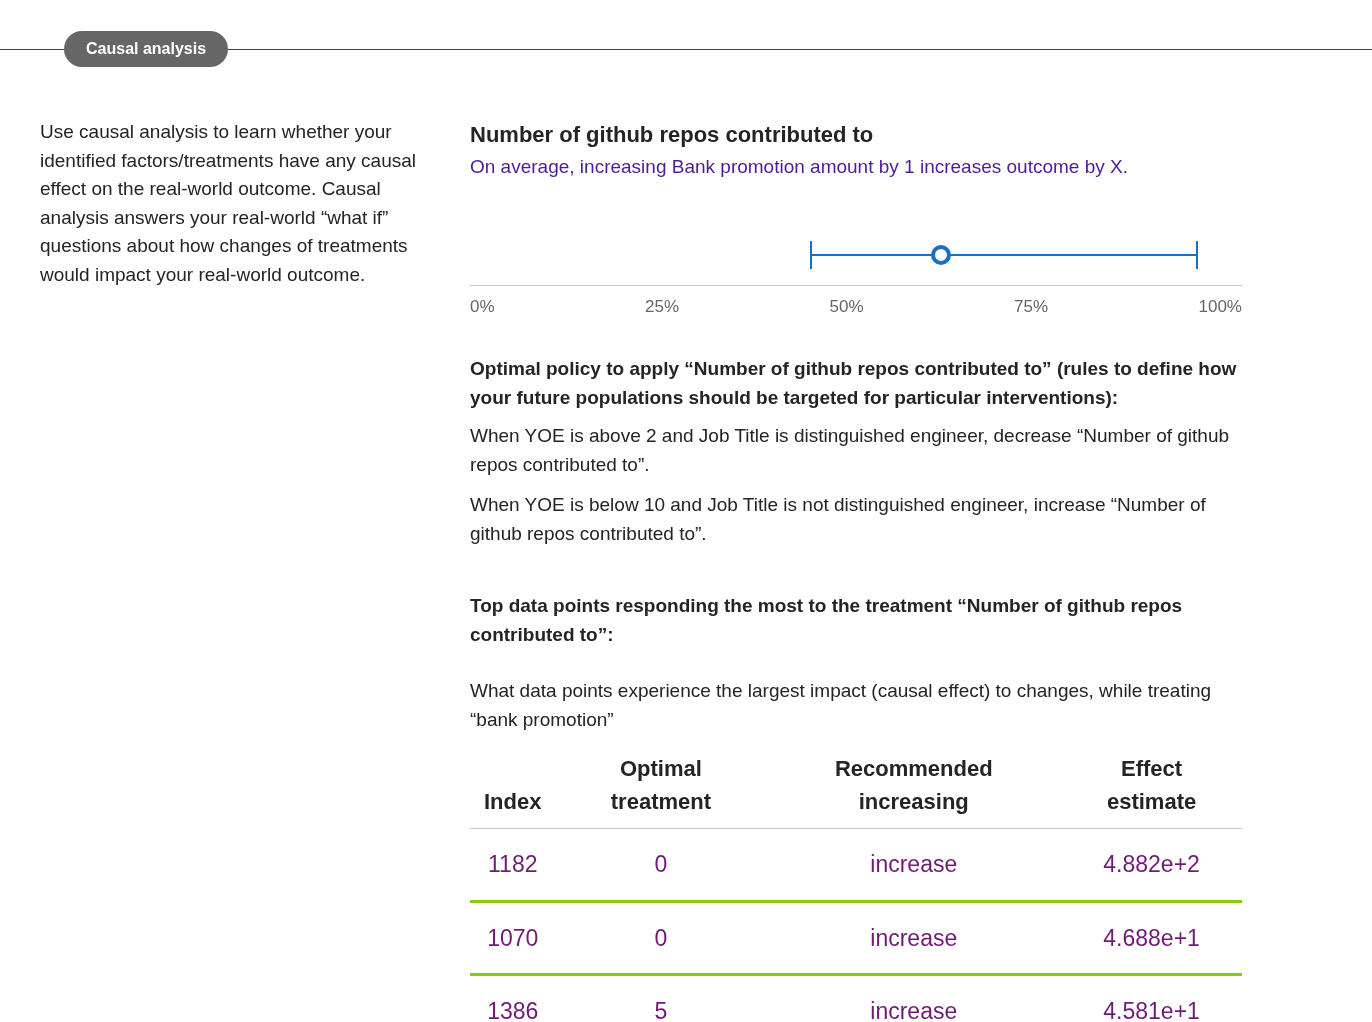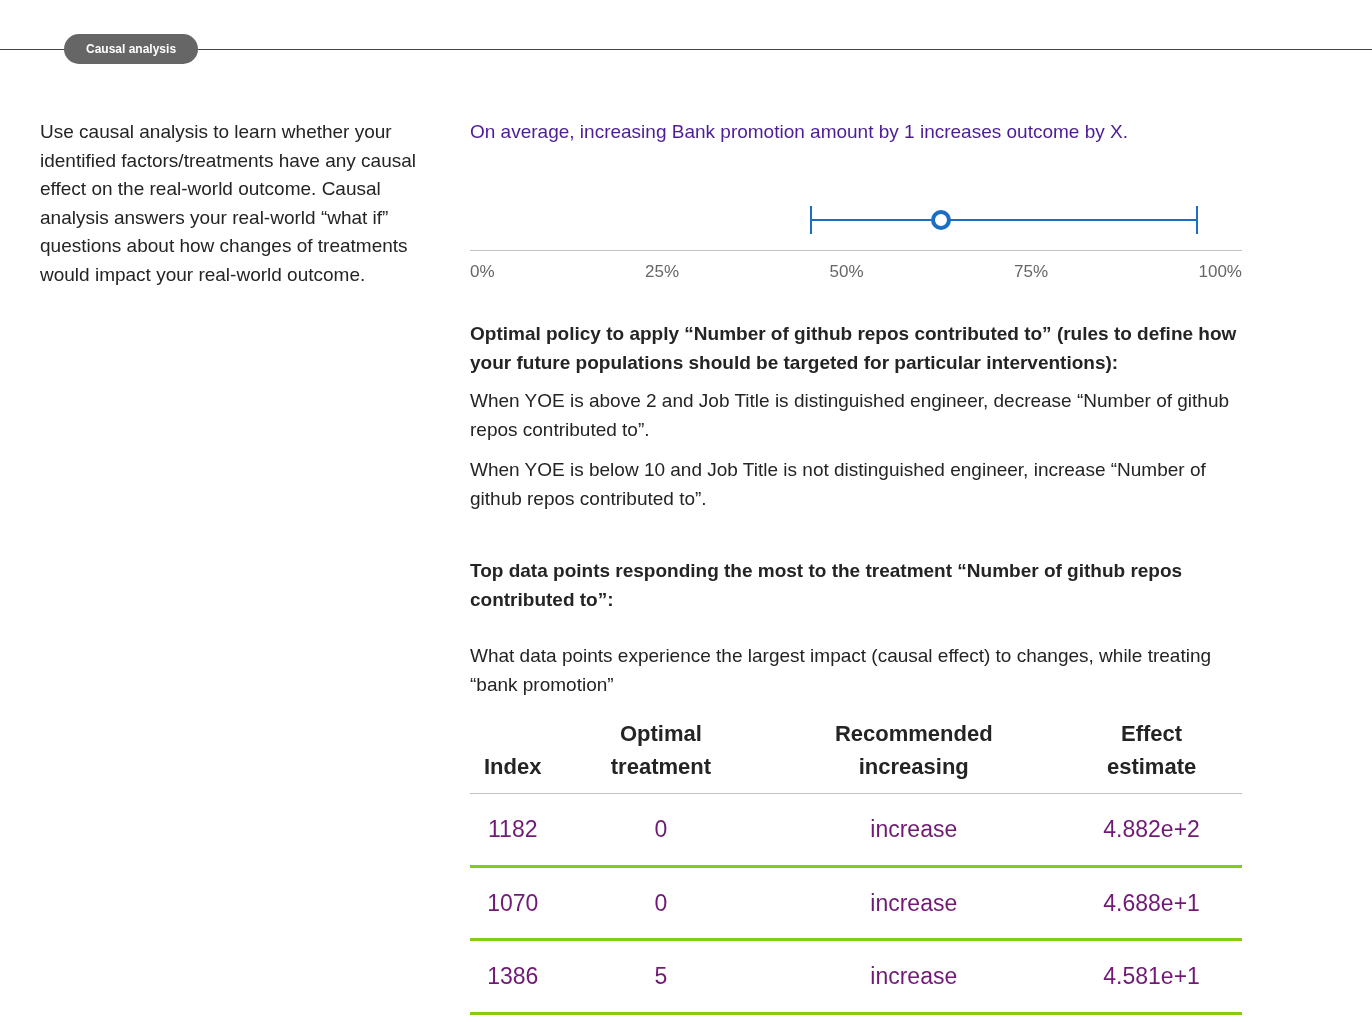--- a/index.html
+++ b/index.html
@@ -25,21 +25,21 @@
       border-top: 1px solid #444;
     }
     .pill {
       position: absolute;
       left: 64px;
       top: 50%;
       transform: translateY(-50%);
       background: #666666;
       color: #fff;
       font-weight: 600;
-      font-size: 12px;
+      font-size: 16px;
       padding: 6px 22px;
       border-radius: 18px;
     }
     .main {
       display: flex;
       padding: 58px 40px 40px 40px;
       gap: 40px;
     }
     .left {
       flex: 0 0 390px;
@@ -145,20 +145,21 @@
   <div class="divider-line"></div>
   <div class="pill">Causal analysis</div>
 </div>
 
 <div class="main">
   <div class="left">
     <p>Use causal analysis to learn whether your identified factors/treatments have any causal effect on the real-world outcome. Causal analysis answers your real-world “what if” questions about how changes of treatments would impact your real-world outcome.</p>
   </div>
 
   <div class="right">
+    <h2>Number of github repos contributed to</h2>
     <div class="subtitle">On average, increasing Bank promotion amount by 1 increases outcome by X.</div>
 
     <div class="chart">
       <div class="chart-axis">
         <div class="ci-cap" id="cap-l" style="left: 44%;"></div>
         <div class="ci-bar" id="ci-bar" style="left: 44%; width: 50%;"></div>
         <div class="ci-cap" id="cap-r" style="left: 94%;"></div>
         <div class="ci-point" id="ci-pt" style="left: 61%;"></div>
       </div>
       <div class="ticks">

